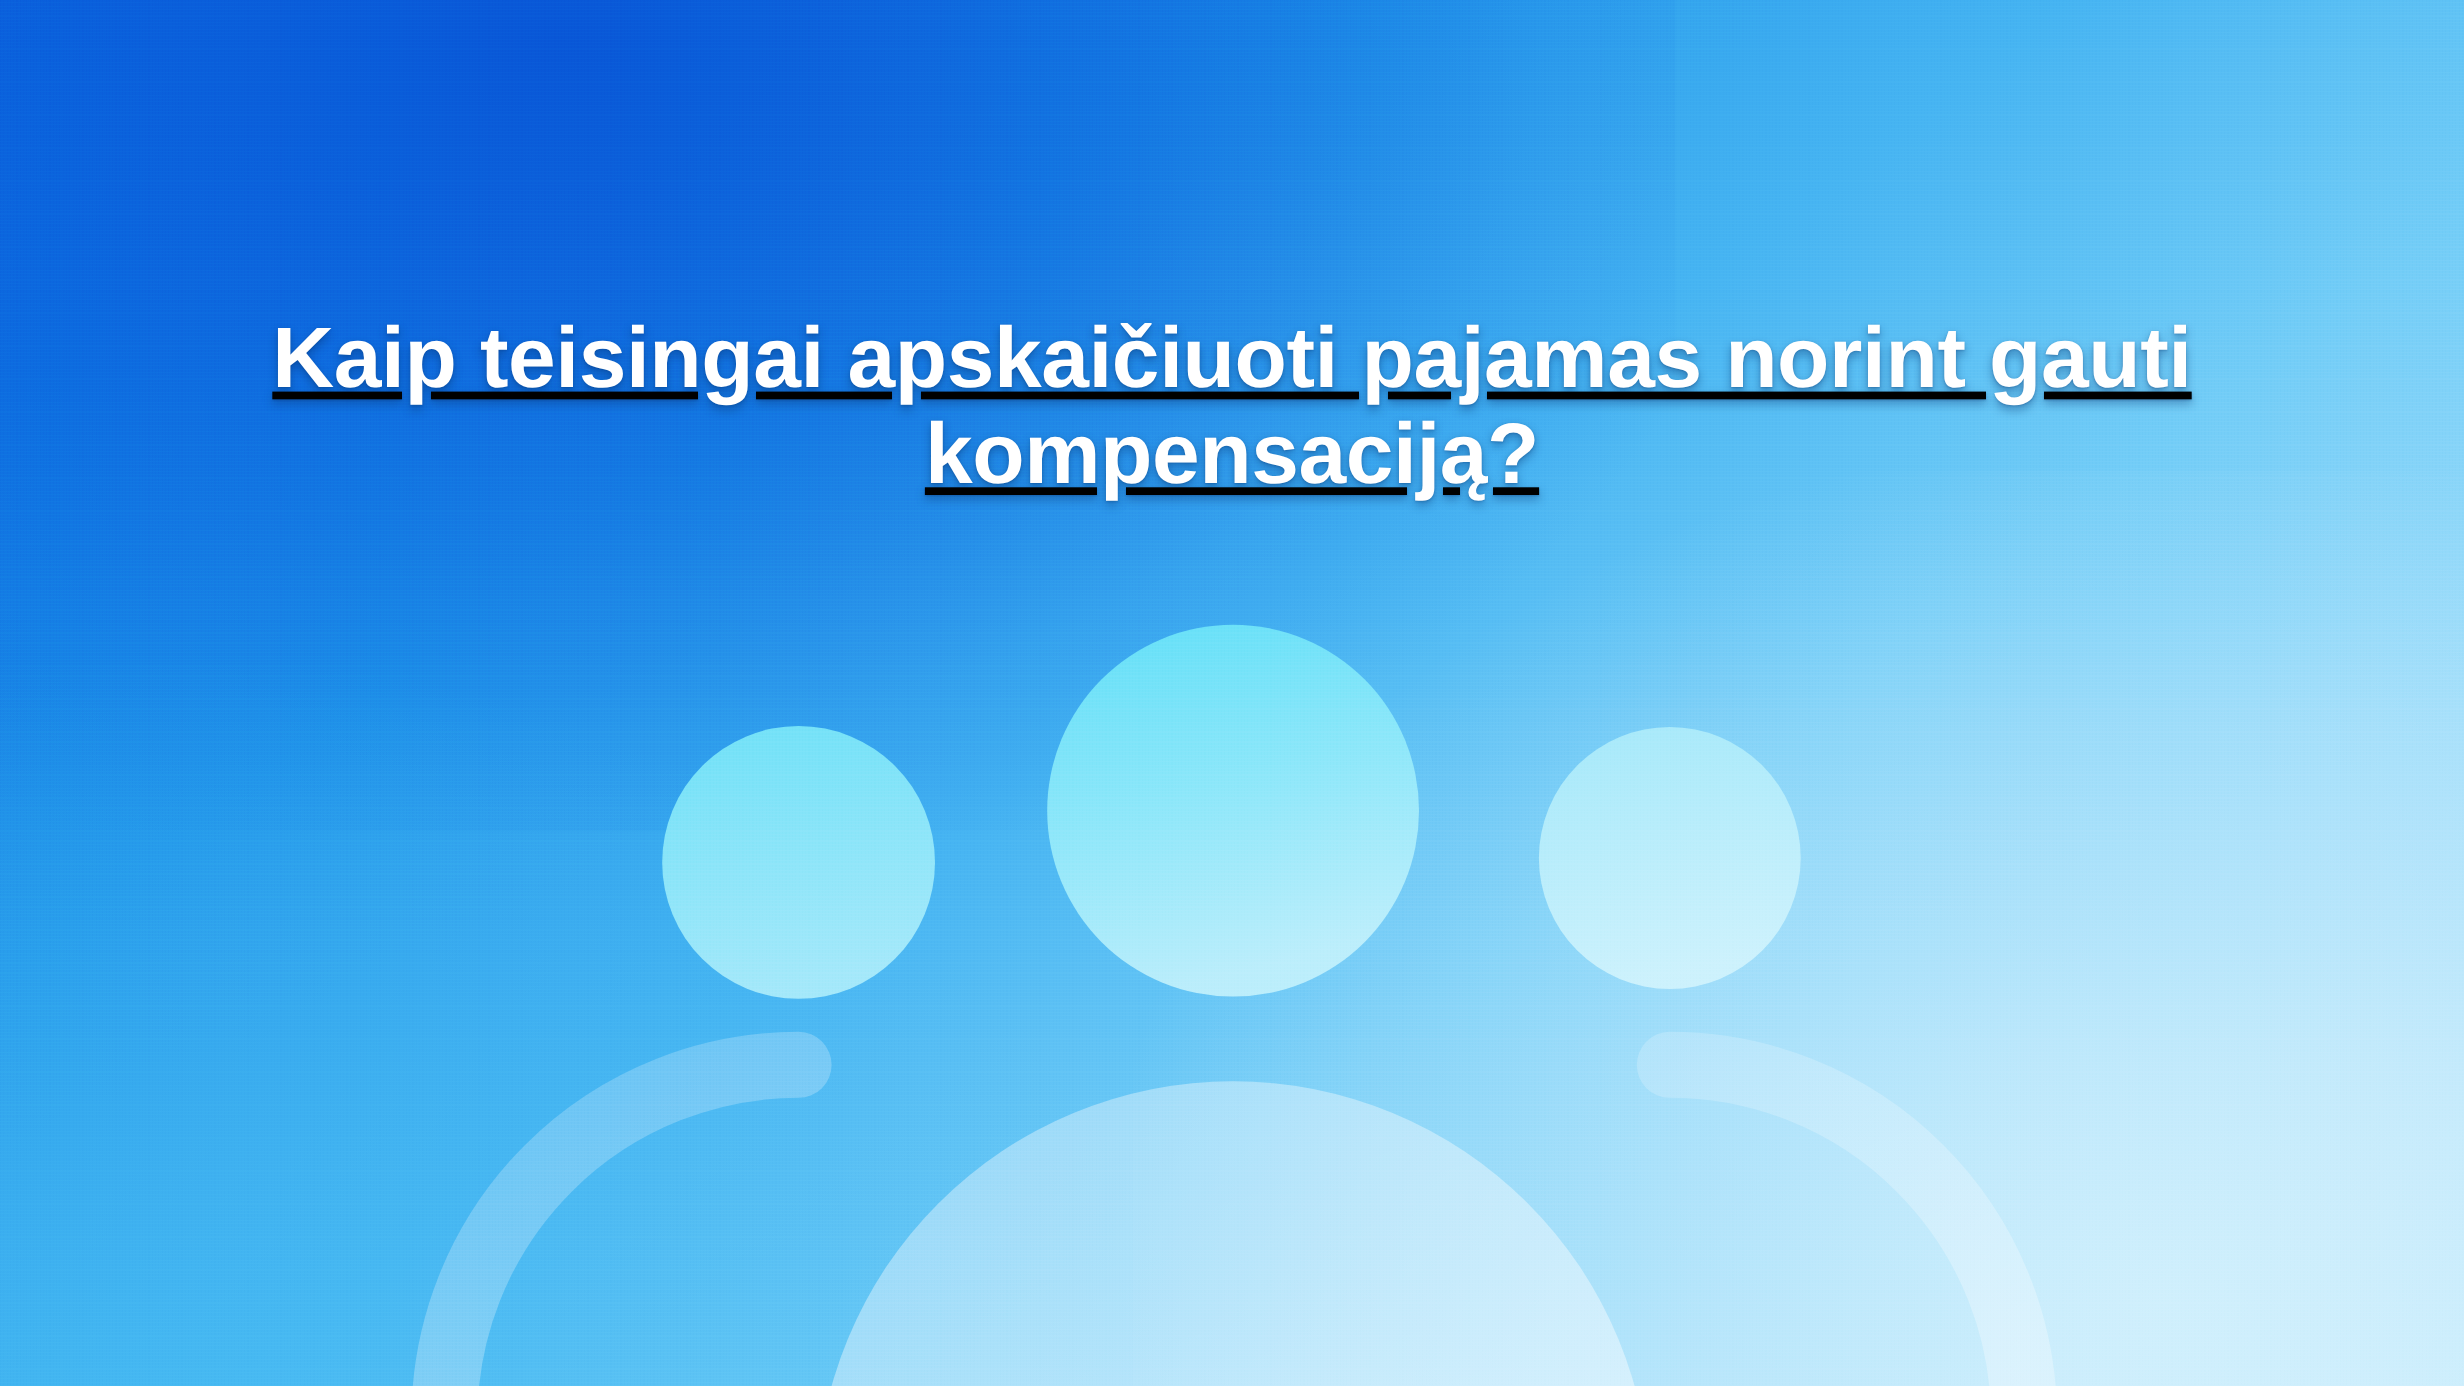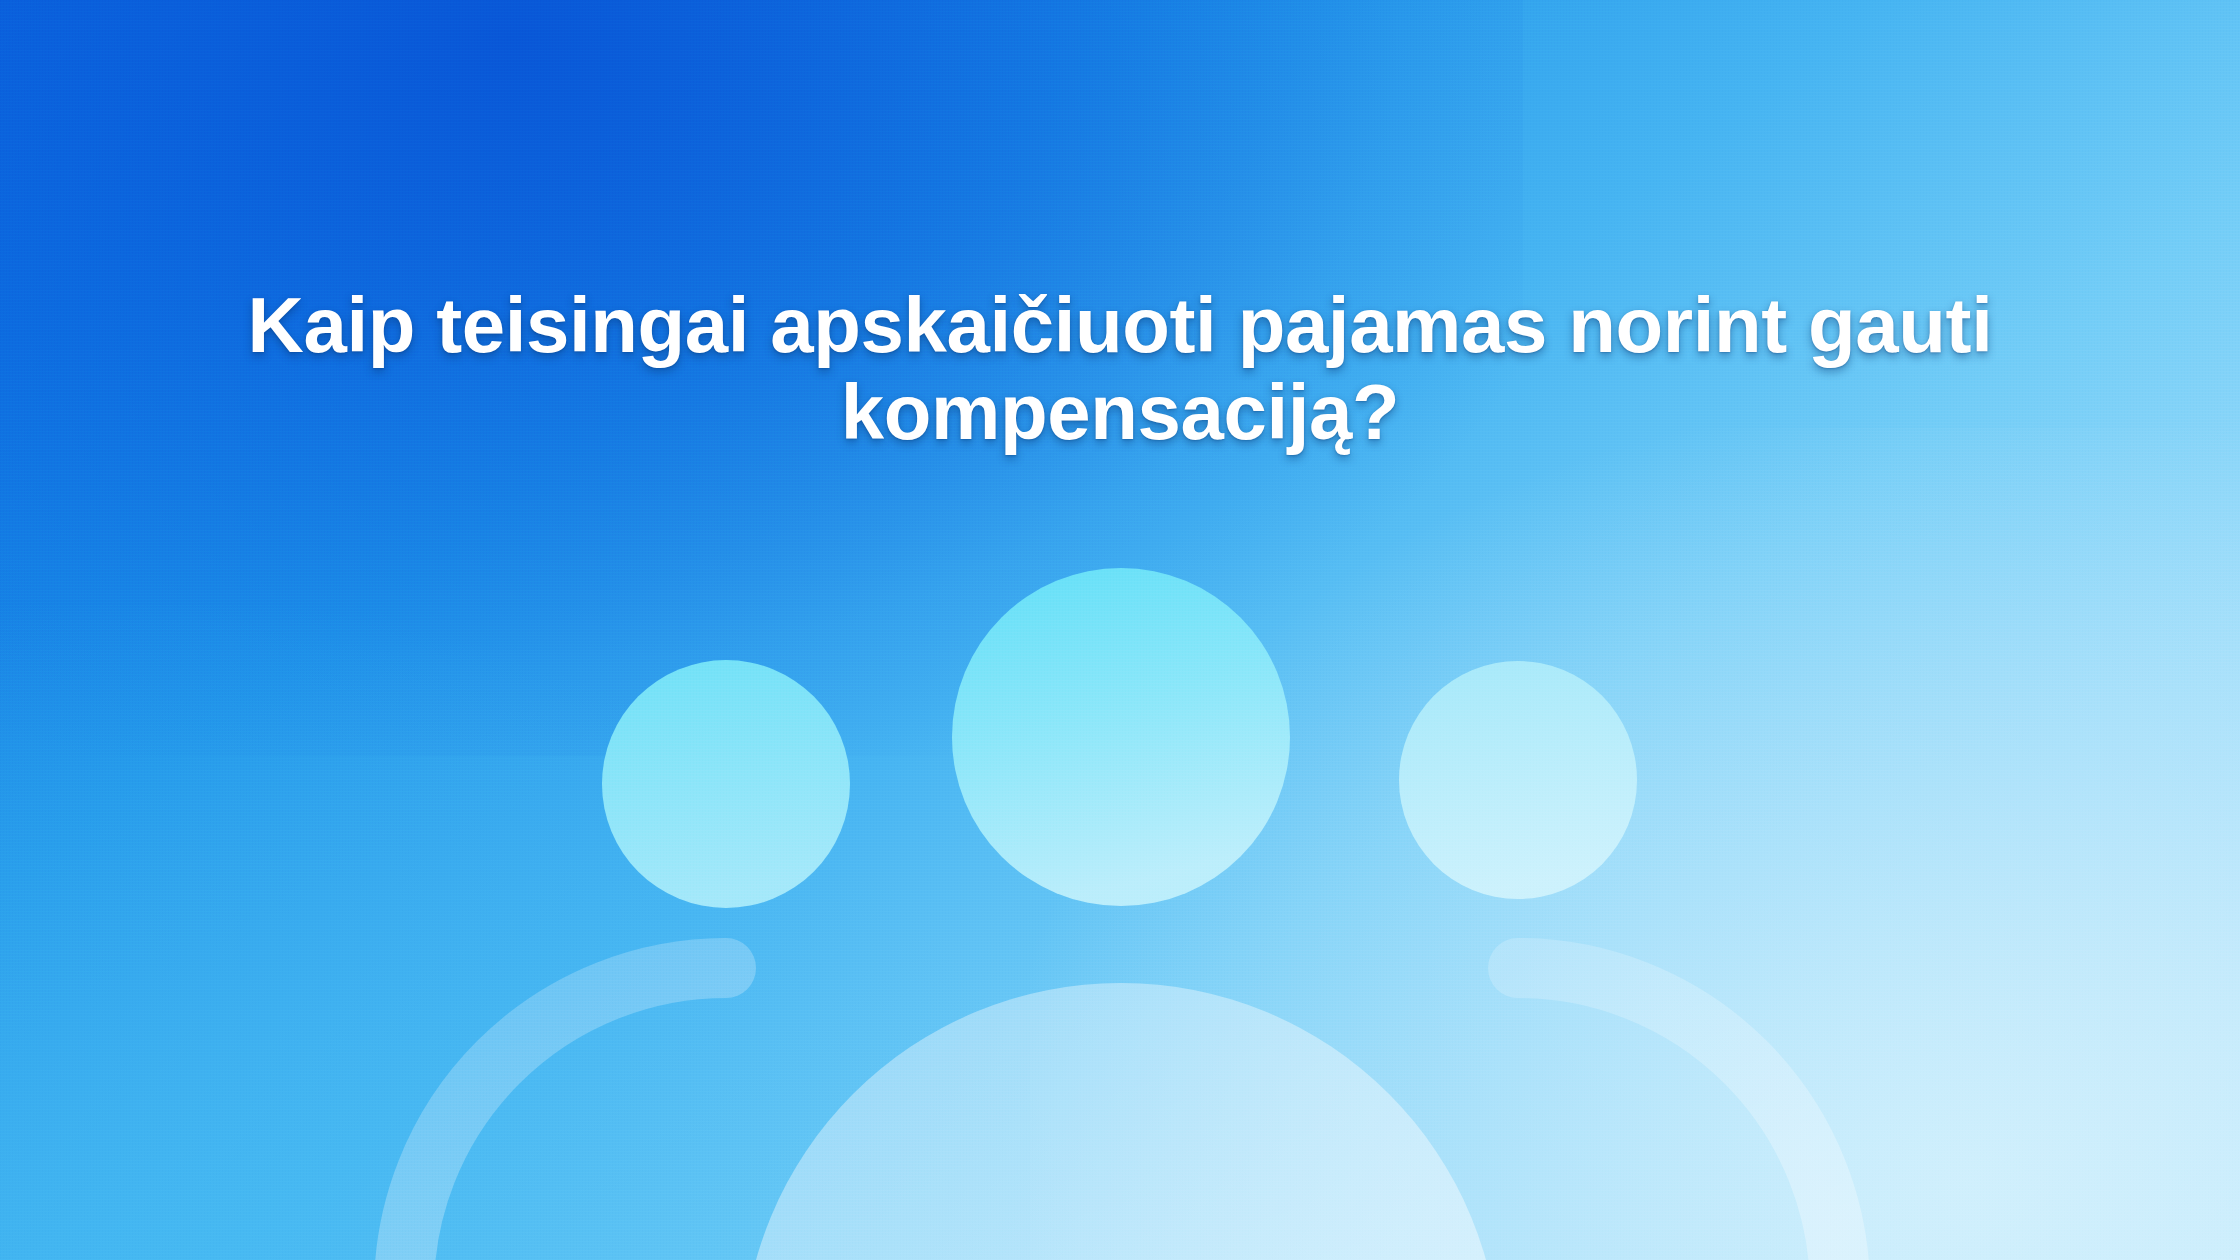--- a/index.html
+++ b/index.html
@@ -93,20 +93,21 @@
 
   
   .title-wrap {
     position: absolute;
     left: 0;
     right: 0;
     top: 282px;
     text-align: center;
     padding: 0 96px;
     box-sizing: border-box;
+    text-decoration: underline;
   }
 
   .title {
     margin: 0;
     color: #ffffff;
     font-size: 78px;
     line-height: 1.12;
     font-weight: 700;
     letter-spacing: -0.4px;
     text-shadow: 0 4px 9px rgba(6, 52, 112, 0.42),

